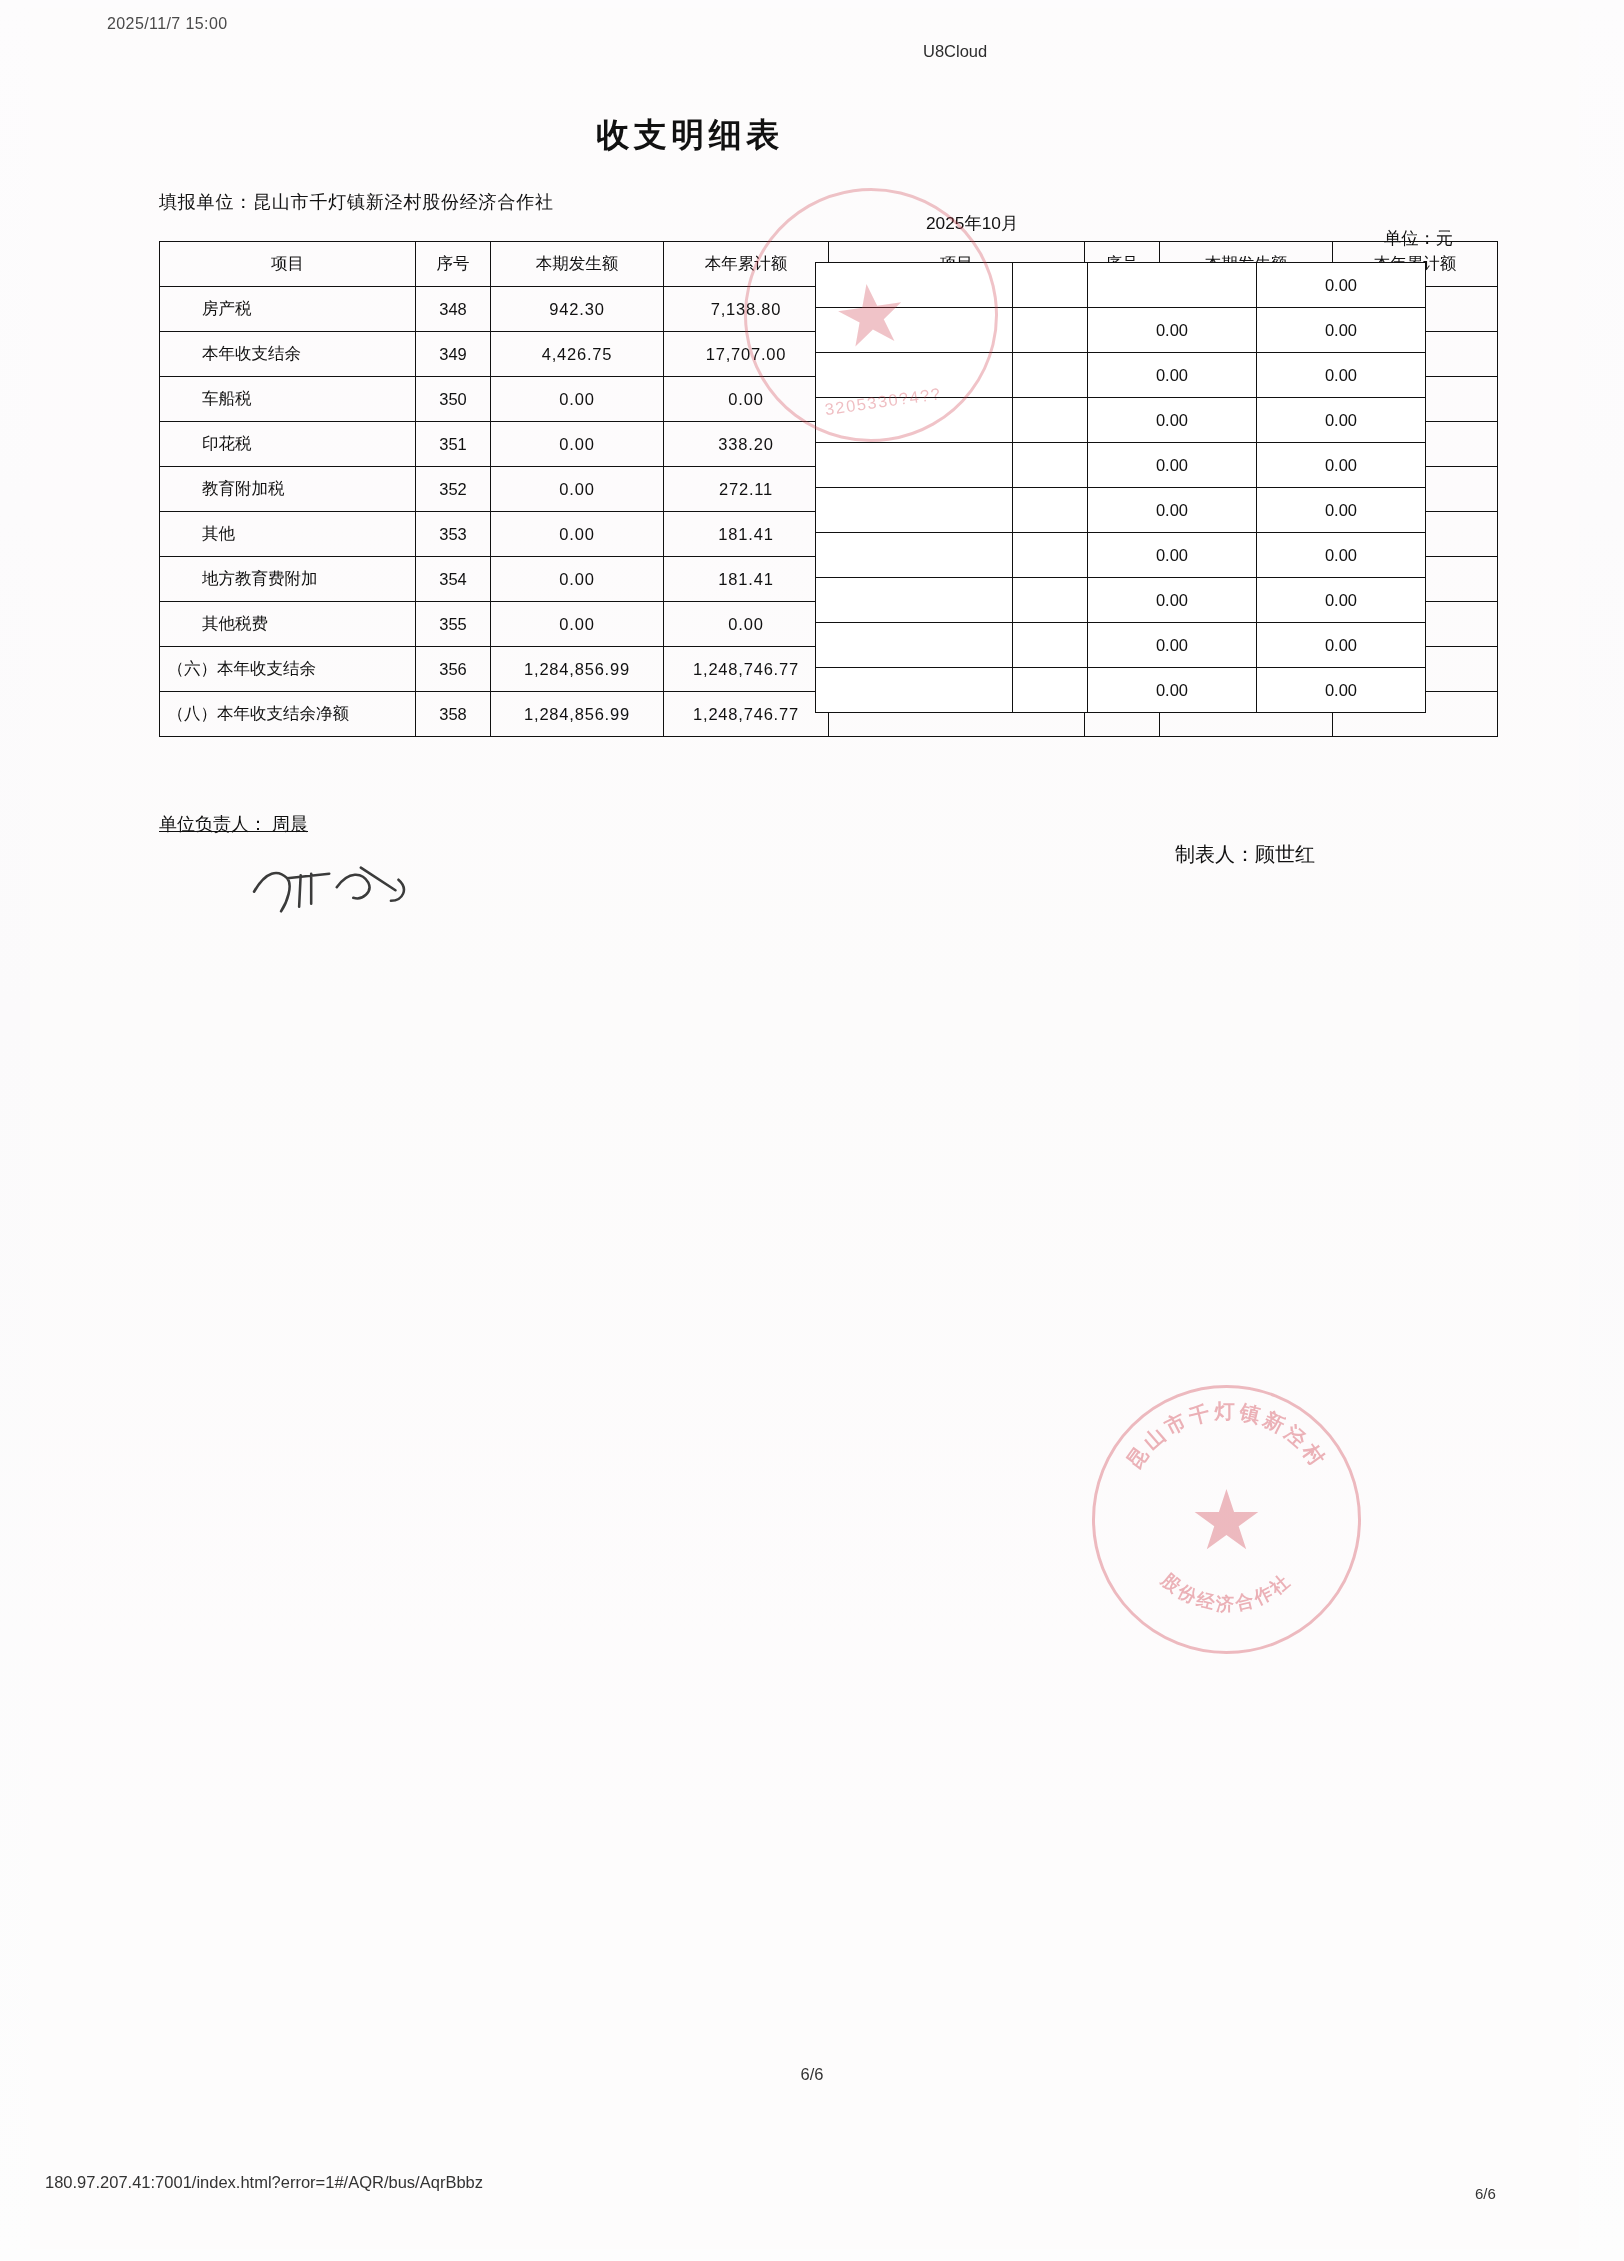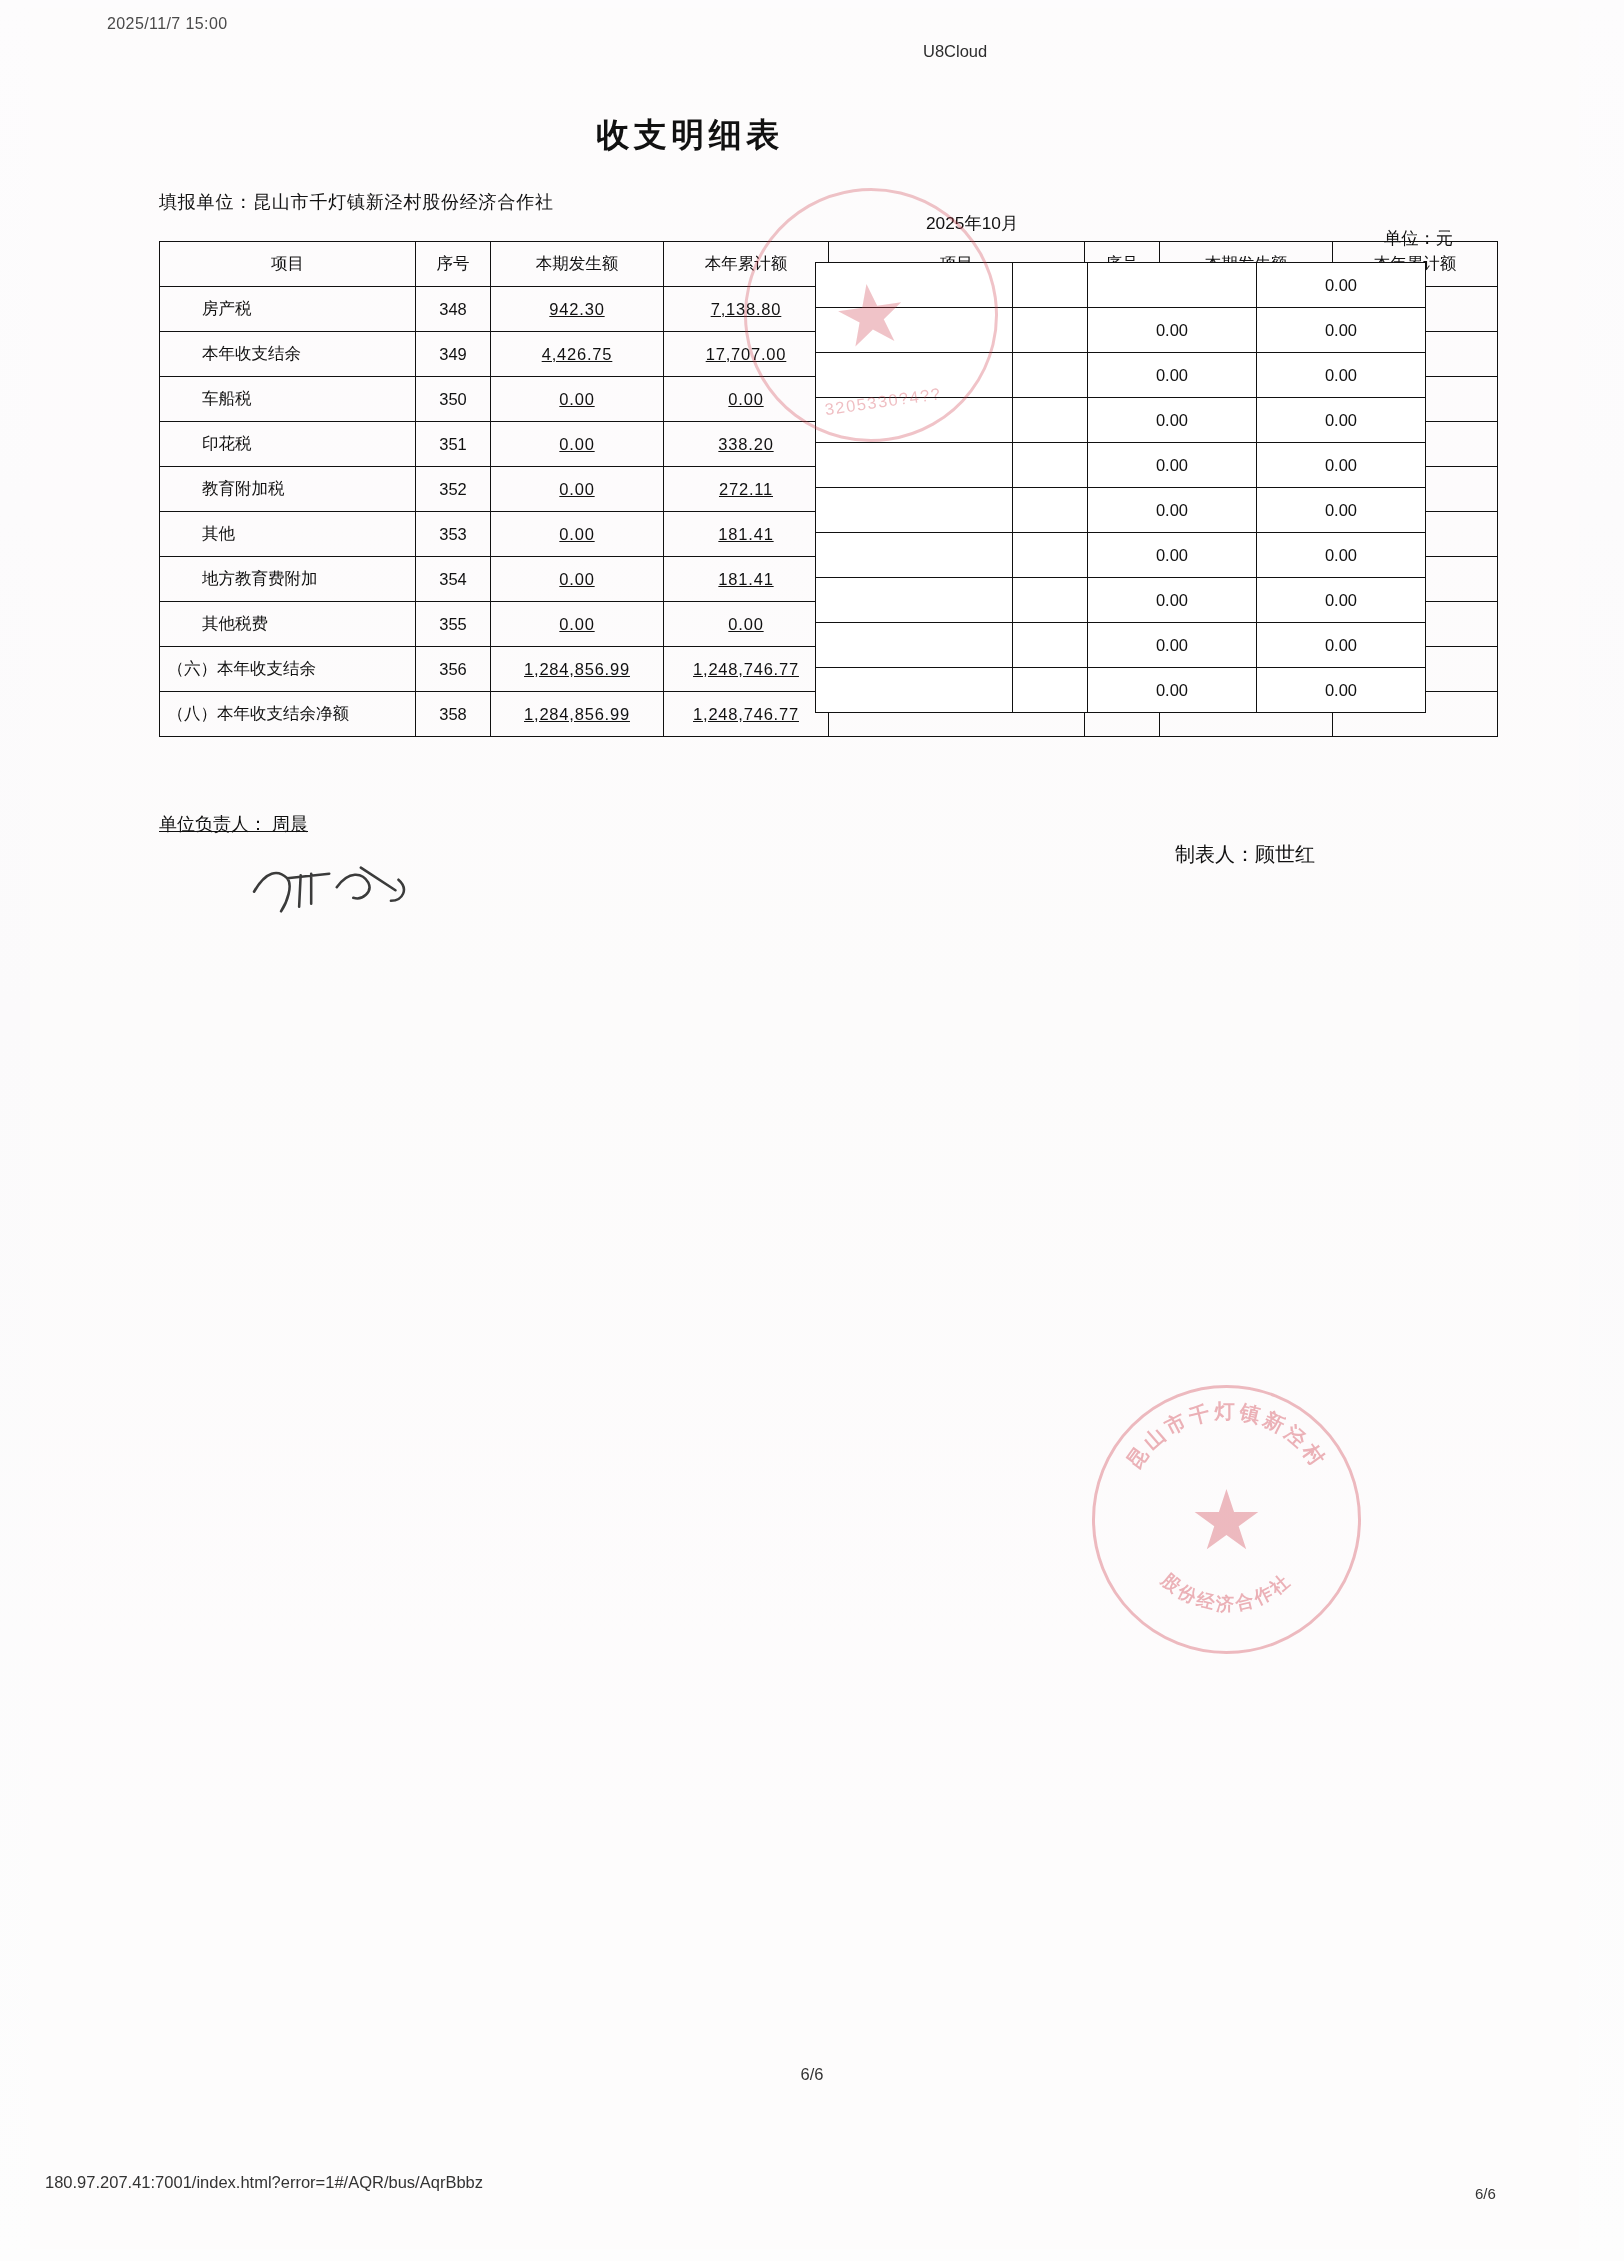--- a/index.html
+++ b/index.html
@@ -87,21 +87,21 @@
     height: 44px;
     font-size: 16.5px;
     font-weight: normal;
     color: #111;
     padding: 0 7.5px;
   }
   th.hcell { text-align: center; font-size: 17.3px; }
   td.item       { text-align: left;  padding-left: 27px; margin-top: 16px; }
   td.item.indent{ padding-left: 42px; }
   td.num        { text-align: center; }
-  td.amt        { text-align: center; letter-spacing: 0.8px; text-decoration: underline; }
+  td.amt        { text-align: center; letter-spacing: 0.8px; }
   td.blank      { }
   .c-item { width: 256px; }
   .c-no   { width: 75px; }
   .c-cur  { width: 173px; }
   .c-ytd  { width: 165px; }
 
   
   .right-overlay {
     position: absolute;
     left: 815px;

